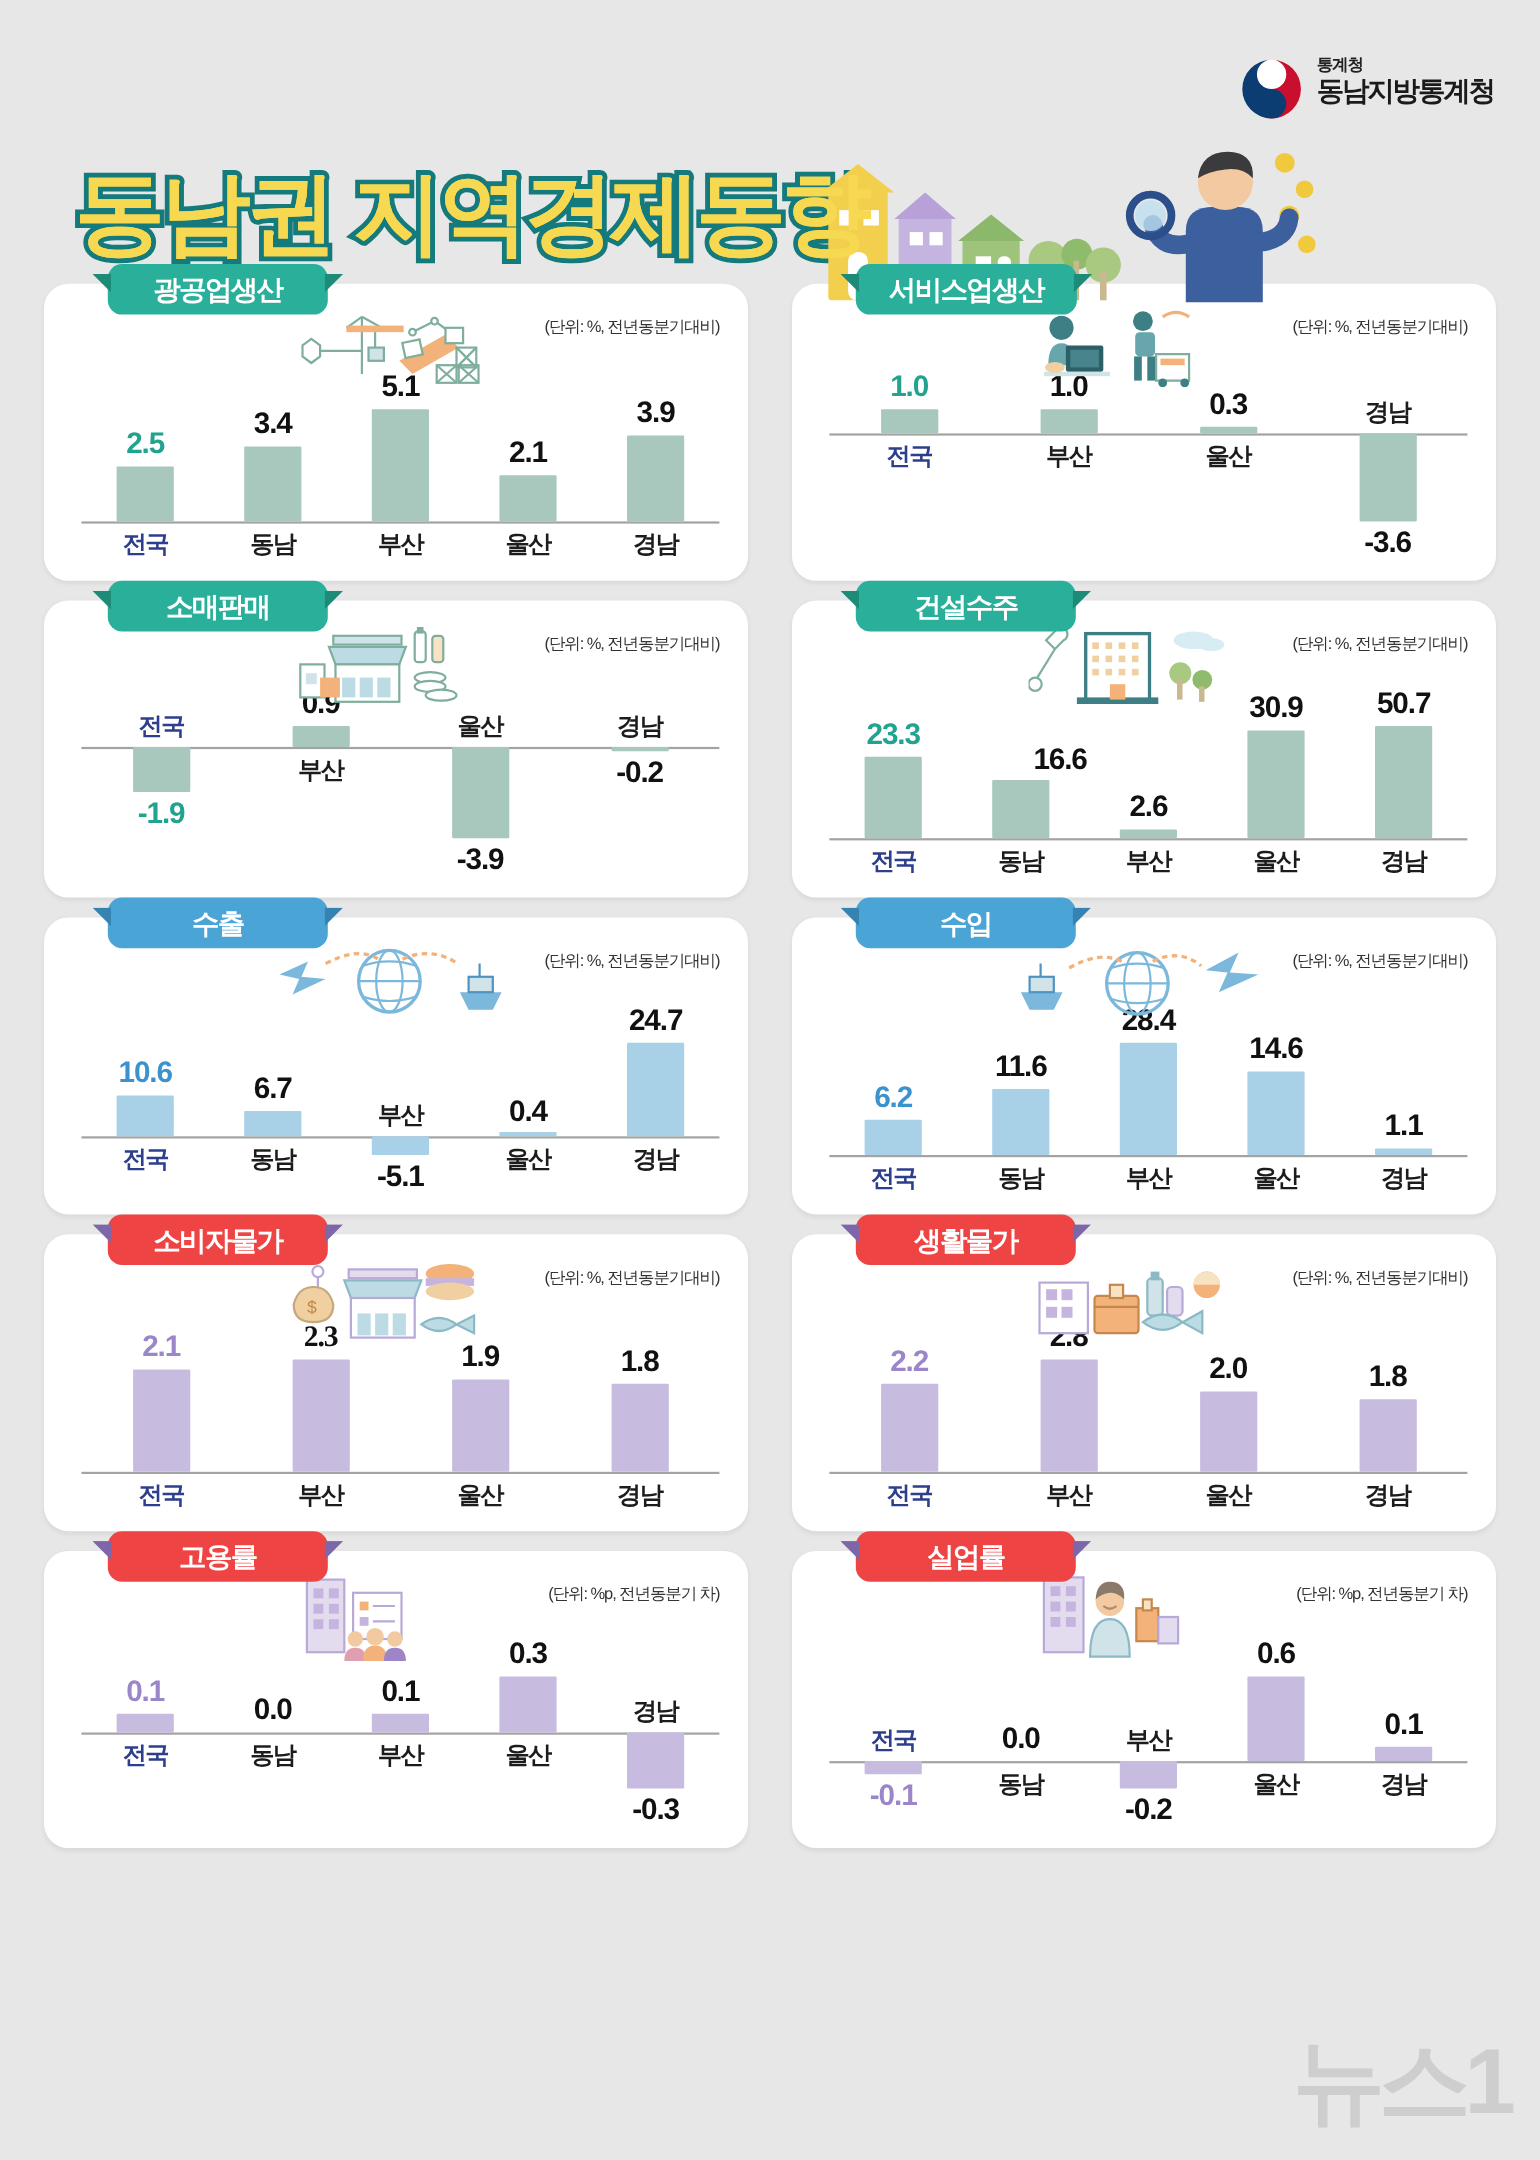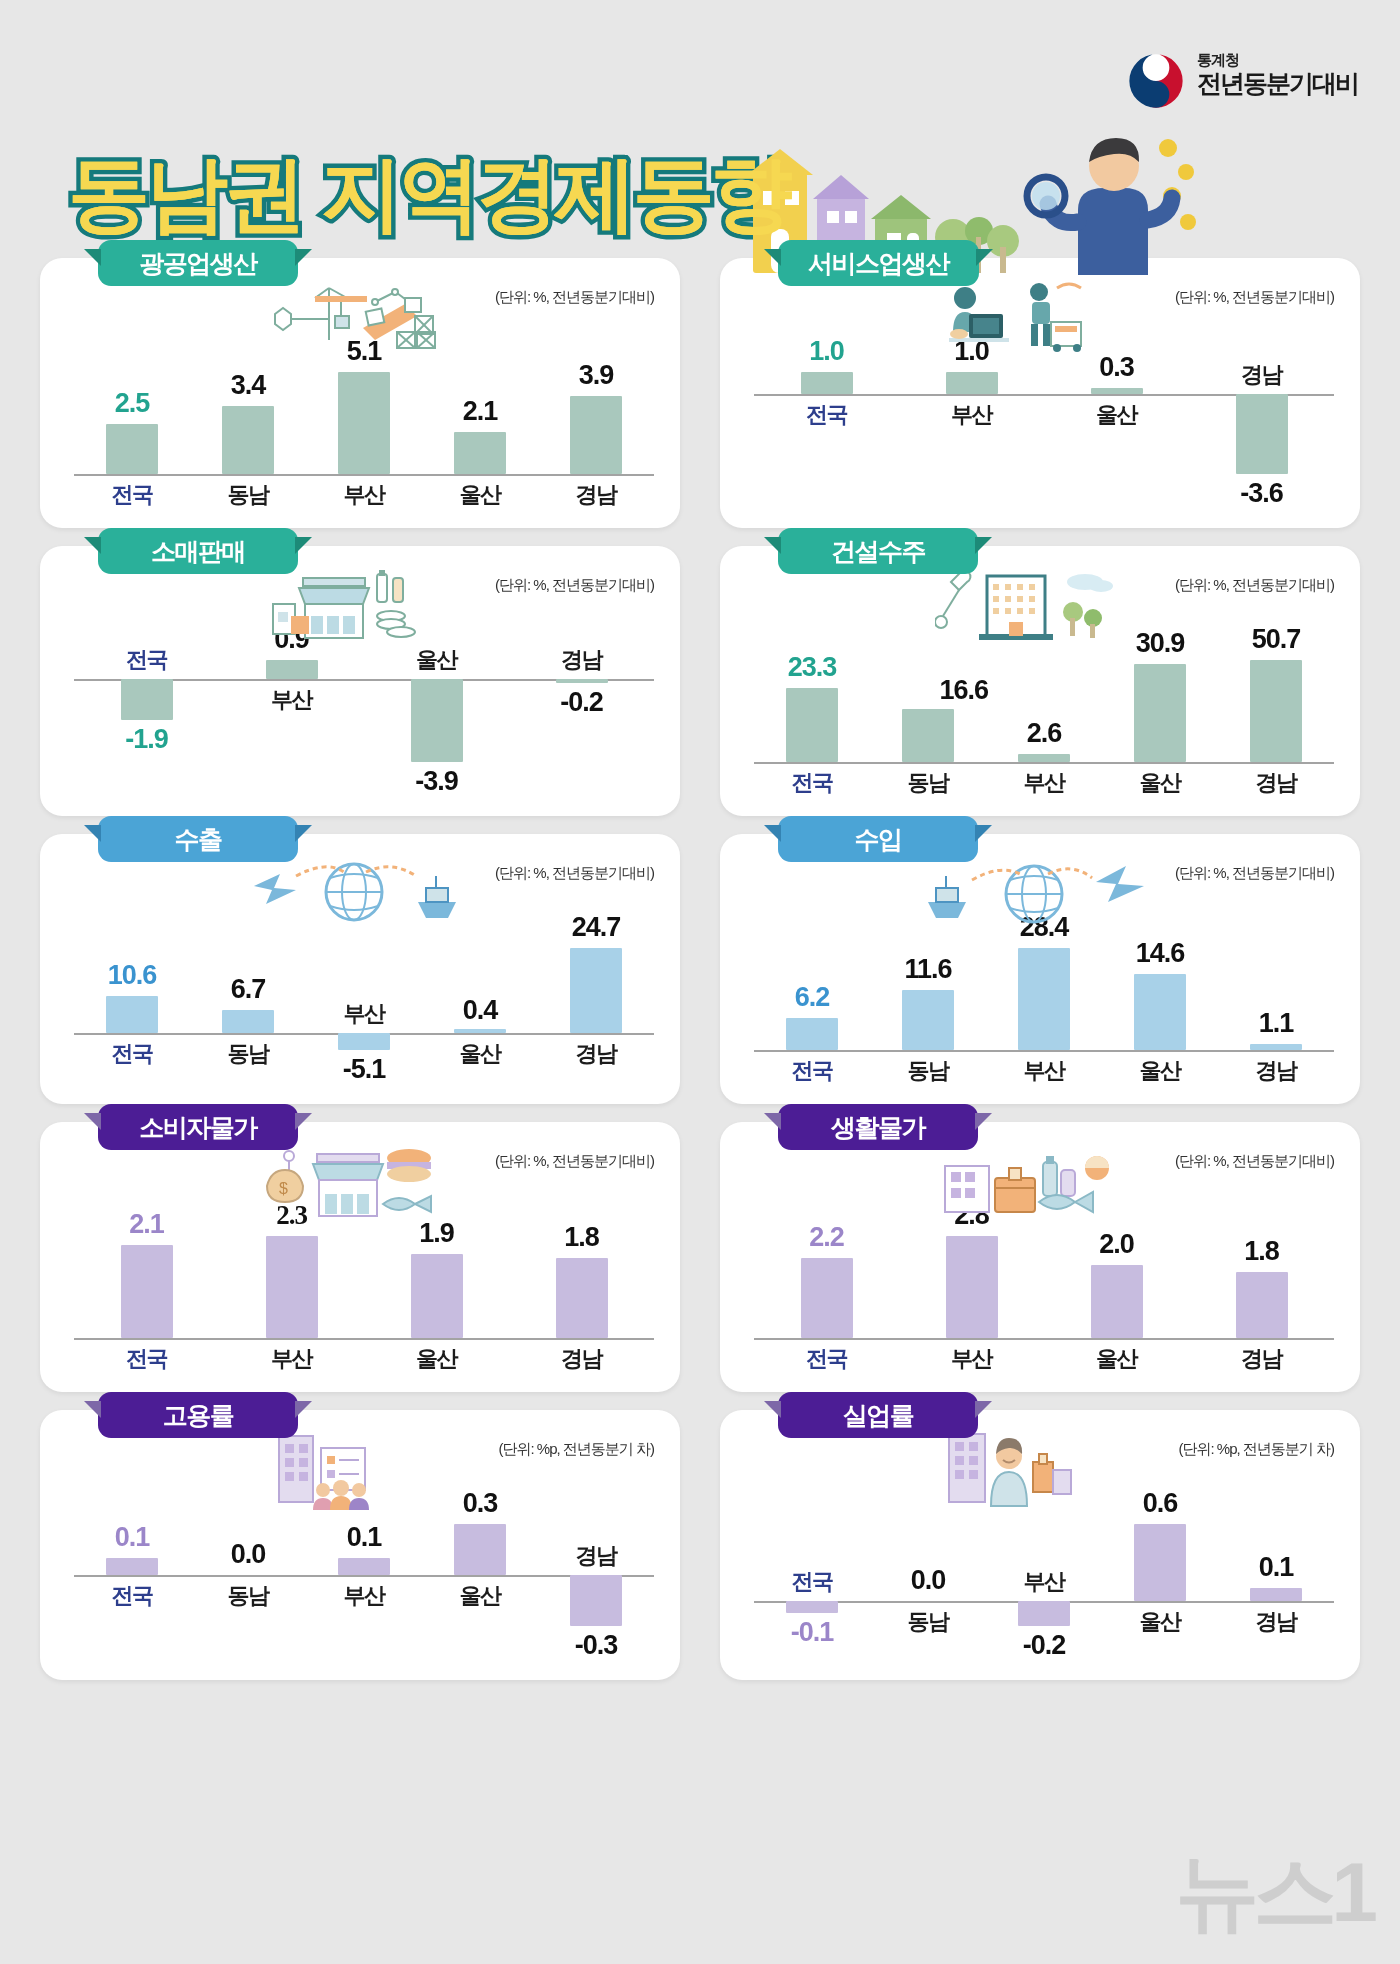--- a/index.html
+++ b/index.html
@@ -58,21 +58,21 @@
     color:#fff; font-size:25px; font-weight:bold; letter-spacing:-1.5px;
     z-index:5;
   }
   .ribbon::before,.ribbon::after{
     content:""; position:absolute; top:9px; width:17px; height:17px; z-index:-1;
   }
   .ribbon::before{ left:-14px; clip-path:polygon(0 0,100% 0,100% 100%); }
   .ribbon::after{ right:-14px; clip-path:polygon(0 0,100% 0,0 100%); }
   .t-green .ribbon{background:#2ab09a;} .t-green .ribbon::before,.t-green .ribbon::after{background:#1d8b78;}
   .t-blue  .ribbon{background:#4ba4d6;} .t-blue  .ribbon::before,.t-blue  .ribbon::after{background:#3483b3;}
-  .t-purple .ribbon{background:#4c1d95;} .t-purple .ribbon::before,.t-purple .ribbon::after{background:#7d67a8;}
+  .t-purple .ribbon{background:#ef4444;} .t-purple .ribbon::before,.t-purple .ribbon::after{background:#7d67a8;}
 
   .unit{
     position:absolute; right:26px; top:30px;
     font-size:15px; color:#333; letter-spacing:-1px; white-space:nowrap;
   }
 
   .icon-art{ position:absolute; top:22px; height:72px; z-index:4; }
 
   
   .chart{ position:absolute; left:34px; right:26px; top:68px; bottom:14px; }
@@ -147,21 +147,21 @@
   </svg>
 
   <div id="logo">
     <svg width="58" height="58" viewBox="0 0 100 100">
       <path d="M50 4 A46 46 0 1 0 50 96 A46 46 0 1 0 50 4 Z" fill="#fff"></path>
       <path d="M50 4 A46 46 0 0 1 50 96 A23 23 0 0 1 50 50 A23 23 0 0 0 50 4 Z" fill="#c8102e"></path>
       <path d="M50 96 A46 46 0 0 1 50 4 A23 23 0 0 0 50 50 A23 23 0 0 1 50 96 Z" fill="#0b3d72"></path>
     </svg>
     <div id="logo-text">
       <div id="logo-org">통계청</div>
-      <div id="logo-name">전년동분기대비</div>
+      <div id="logo-name">동남지방통계청</div>
     </div>
   </div>
 </div>
 
 <div id="grid">
     <div class="card t-green">
       <div class="ribbon">광공업생산</div>
       <div class="unit">(단위: %, 전년동분기대비)</div>
       <div class="icon-art" style="left: 215px;"><svg viewBox="0 0 210 72" width="210" height="72">
           <g stroke="#7fae9e" fill="none" stroke-width="2">

